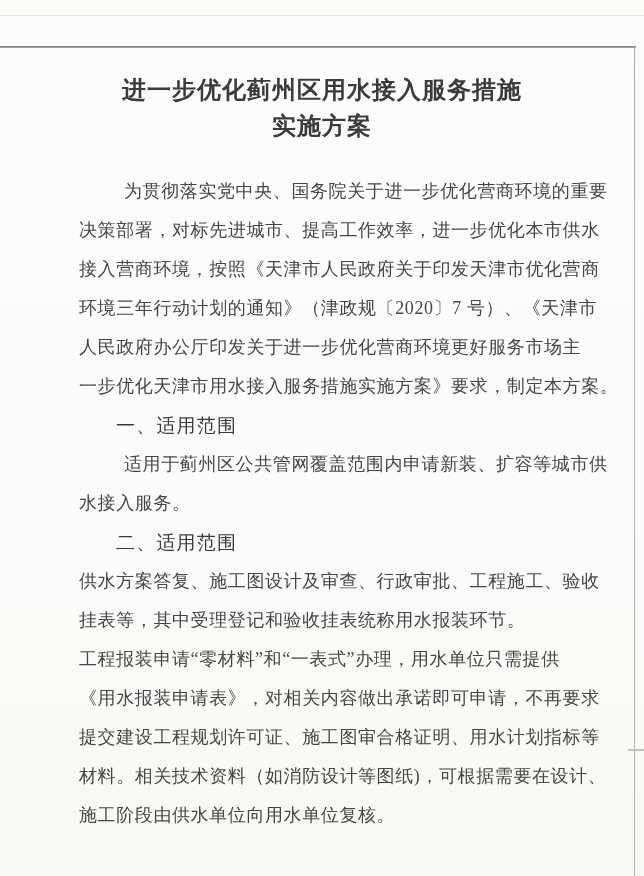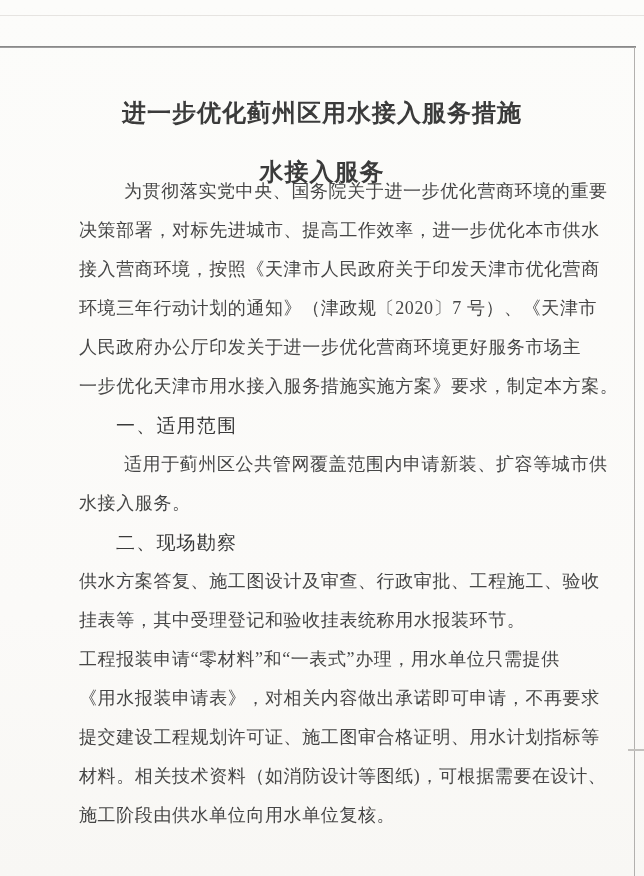--- a/index.html
+++ b/index.html
@@ -33,21 +33,21 @@
     width: 16px; height: 2px; background: #c3c1be;
   }
   
   .doc-title {
     position: absolute; top: 72px; left: 0; width: 644px;
     margin: 0; text-align: center;
     font-family: "Liberation Sans", "DejaVu Sans", sans-serif;
     font-weight: 700; font-size: 24px; line-height: 36px;
     letter-spacing: 1px; color: #3b3b3b;
   }
-  .doc-title .t-line { display: block; margin-top: 23px; }
+  .doc-title .t-line { display: block; }
   
   .doc-body {
     position: absolute; top: 168px; left: 71px; width: 540px;
     font-size: 18px; line-height: 31px;
     letter-spacing: 0.6px; color: #464646;
   }
   .ln { margin: 8px; height: 31px; white-space: nowrap; }
   .ind { text-indent: 45px; }
   .hd {
     font-family: "Liberation Sans", "DejaVu Sans", sans-serif;
@@ -64,37 +64,37 @@
 
 <div class="page">
 
   <div class="scan-line-faint"></div>
   <div class="scan-line-dark"></div>
   <div class="scan-line-vertical"></div>
   <div class="scan-tick"></div>
 
   <h1 class="doc-title">
     <span class="t-line">进一步优化蓟州区用水接入服务措施</span>
-    <span class="t-line">水接入服务</span>
+    <span class="t-line">实施方案</span>
   </h1>
 
   <div class="doc-body">
 
     <p class="ln ind">为贯彻落实党中央、国务院关于进一步优化营商环境的重要</p>
     <p class="ln">决策部署，对标先进城市、提高工作效率，进一步优化本市供水</p>
     <p class="ln">接入营商环境，按照《天津市人民政府关于印发天津市优化营商</p>
     <p class="ln">环境三年行动计划的通知》（津政规〔2020〕7 号）、《天津市</p>
     <p class="ln">人民政府办公厅印发关于进一步优化营商环境更好服务市场主</p>
     <p class="ln">一步优化天津市用水接入服务措施实施方案》要求，制定本方案。</p>
 
     <p class="ln hd">一、适用范围</p>
     <p class="ln ind">适用于蓟州区公共管网覆盖范围内申请新装、扩容等城市供</p>
     <p class="ln">水接入服务。</p>
 
-    <p class="ln hd">二、现场勘察</p>
+    <p class="ln hd">二、适用范围</p>
 
     <p class="ln">供水方案答复、施工图设计及审查、行政审批、工程施工、验收</p>
     <p class="ln">挂表等，其中受理登记和验收挂表统称用水报装环节。</p>
 
     <p class="ln">工程报装申请“零材料”和“一表式”办理，用水单位只需提供</p>
     <p class="ln">《用水报装申请表》，对相关内容做出承诺即可申请，不再要求</p>
     <p class="ln">提交建设工程规划许可证、施工图审合格证明、用水计划指标等</p>
     <p class="ln">材料。相关技术资料（如消防设计等图纸)，可根据需要在设计、</p>
     <p class="ln">施工阶段由供水单位向用水单位复核。</p>
 

